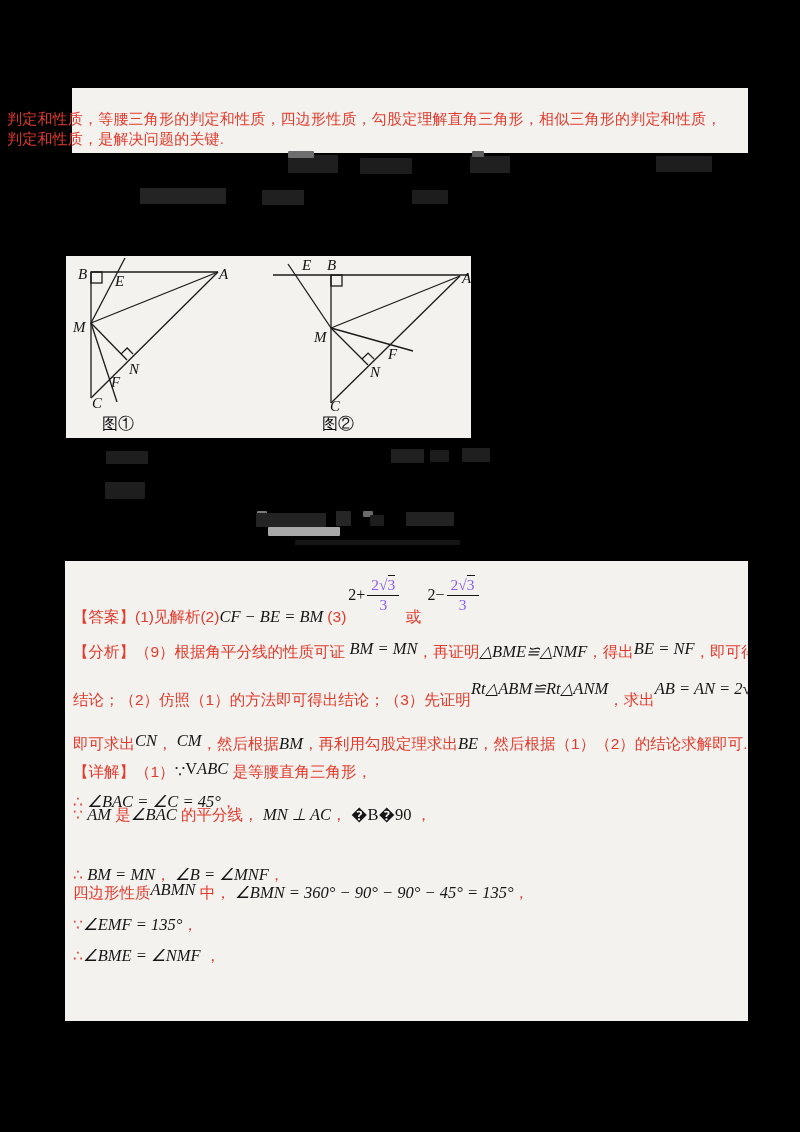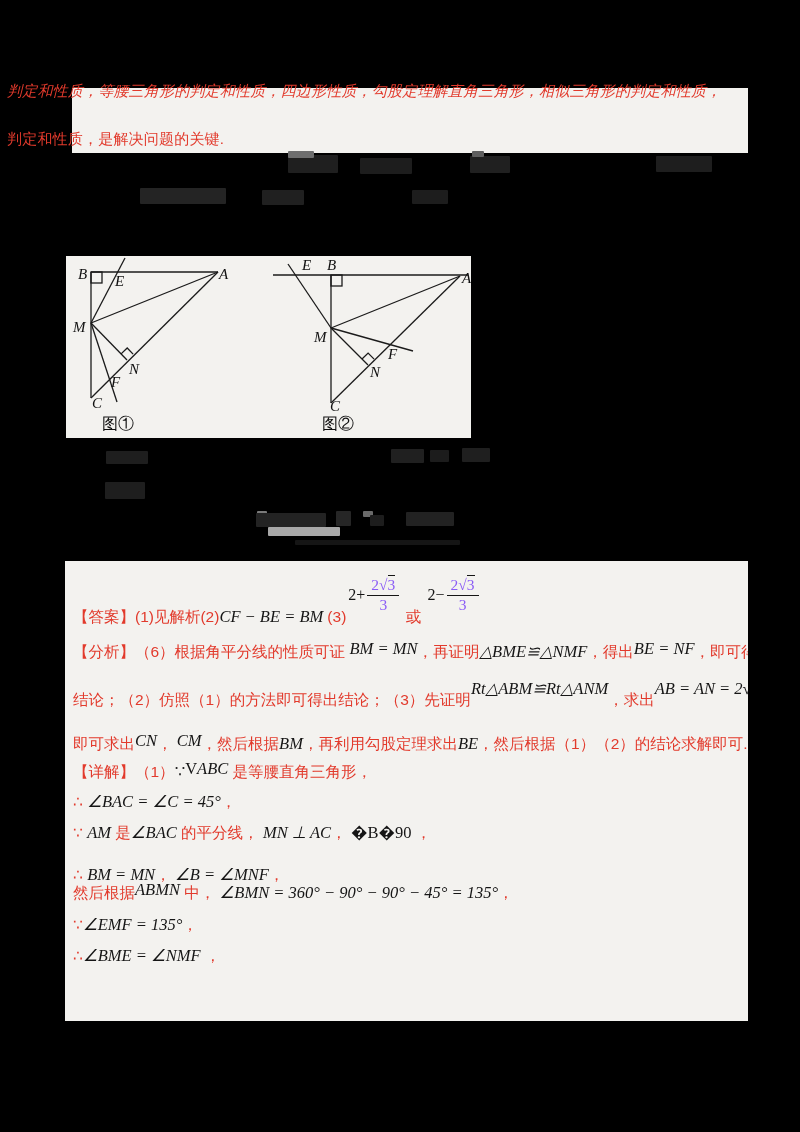--- a/index.html
+++ b/index.html
@@ -3,21 +3,21 @@
 <meta charset="utf-8">
 <style>
   html,body{margin:0;padding:0;background:#000;}
   .stage{position:relative;width:800px;height:1132px;background:#000;overflow:hidden;
          font-family:"Liberation Sans",sans-serif;}
   .panel{position:absolute;background:#f3f2ef;overflow:hidden;}
   
   .note-box{left:72px;top:88px;width:676px;height:65px;padding:0;}
   .note-line{position:absolute;left:7px;white-space:nowrap;color:#e23a2c;
              font-size:15px;letter-spacing:.2px;}
-  .note-line.l1{top:82px;font-style:italic;} .note-line.l2{top:130px;}
+  .note-line.l1{top:110px;} .note-line.l2{top:130px;}
   .note-line{position:absolute;}
   
   .fig-panel{left:66px;top:256px;width:405px;height:182px;}
   .fig-panel svg{display:block;}
   .fig-line{stroke:#1b1b1b;stroke-width:1.3;fill:none;}
   .fig-label{font-family:"Liberation Serif",serif;font-style:italic;font-size:15px;fill:#101010;}
   .fig-caption{font-family:"Liberation Sans",sans-serif;font-size:16px;fill:#101010;font-style:normal;}
   
   .sol-panel{left:65px;top:561px;width:683px;height:460px;}
   .sline{position:absolute;left:8px;white-space:nowrap;line-height:22px;}
@@ -122,25 +122,25 @@
             <span class="num">2√<span class="rad">3</span></span>
             <span class="den">3</span>
           </span>
         </span><span class="t-red"> 或 </span><span class="fx">
           <span class="fx-pre">2−</span>
           <span class="frac">
             <span class="num">2√<span class="rad">3</span></span>
             <span class="den">3</span>
           </span>
         </span></div>
-    <div class="sline" style="top:80px"><span class="t-red">【分析】（6）根据角平分线的性质可证 </span><span class="t-math up0">BM = MN</span><span class="t-red">，再证明</span><span class="t-math">△BME≌△NMF</span><span class="t-red">，得出</span><span class="t-math up0">BE = NF</span><span class="t-red">，即可得出</span></div>
+    <div class="sline" style="top:80px"><span class="t-red">【分析】（9）根据角平分线的性质可证 </span><span class="t-math up0">BM = MN</span><span class="t-red">，再证明</span><span class="t-math">△BME≌△NMF</span><span class="t-red">，得出</span><span class="t-math up0">BE = NF</span><span class="t-red">，即可得出</span></div>
     <div class="sline" style="top:128px"><span class="t-red">结论；（2）仿照（1）的方法即可得出结论；（3）先证明</span><span class="t-math up2">Rt△ABM≌Rt△ANM</span><span class="t-red">，求出</span><span class="t-math up2">AB = AN = 2√2 + 2</span></div>
     <div class="sline" style="top:172px"><span class="t-red">即可求出</span><span class="t-math up0">CN</span><span class="t-red">， </span><span class="t-math up0">CM</span><span class="t-red">，然后根据</span><span class="t-math">BM</span><span class="t-red">，再利用勾股定理求出</span><span class="t-math">BE</span><span class="t-red">，然后根据（1）（2）的结论求解即可.</span></div>
     <div class="sline" style="top:200px"><span class="t-red">【详解】（1）</span><span class="t-mathu dark">∵</span><span class="t-mathu up0">V</span><span class="t-math up0">ABC</span><span class="t-red"> 是等腰直角三角形，</span></div>
     <div class="sline" style="top:230px"><span class="t-red">∴ </span><span class="t-math">∠BAC = ∠C = 45°</span><span class="t-red">，</span></div>
-    <div class="sline" style="top:261px"><span class="t-red">∵ </span><span class="t-math">AM</span><span class="t-red"> 是</span><span class="t-math">∠BAC</span><span class="t-red"> 的平分线， </span><span class="t-math">MN ⊥ AC</span><span class="t-red">， </span><span class="t-mathu">�B�90</span><span class="t-red"> ，</span></div>
+    <div class="sline" style="top:243px"><span class="t-red">∵ </span><span class="t-math">AM</span><span class="t-red"> 是</span><span class="t-math">∠BAC</span><span class="t-red"> 的平分线， </span><span class="t-math">MN ⊥ AC</span><span class="t-red">， </span><span class="t-mathu">�B�90</span><span class="t-red"> ，</span></div>
     <div class="sline" style="top:303px"><span class="t-red">∴ </span><span class="t-math">BM = MN</span><span class="t-red">， </span><span class="t-math">∠B = ∠MNF</span><span class="t-red">，</span></div>
-    <div class="sline" style="top:321px"><span class="t-red">然后根据</span><span class="t-math up0">ABMN</span><span class="t-red"> 中， </span><span class="t-math">∠BMN = 360° − 90° − 90° − 45° = 135°</span><span class="t-red">，</span></div>
+    <div class="sline" style="top:321px"><span class="t-red">四边形性质</span><span class="t-math up0">ABMN</span><span class="t-red"> 中， </span><span class="t-math">∠BMN = 360° − 90° − 90° − 45° = 135°</span><span class="t-red">，</span></div>
     <div class="sline" style="top:353px"><span class="t-red">∵</span><span class="t-math">∠EMF = 135°</span><span class="t-red">，</span></div>
     <div class="sline" style="top:384px"><span class="t-red">∴</span><span class="t-math">∠BME = ∠NMF</span><span class="t-red"> ，</span></div>
   </div>
 
 </div>
 
 </body></html>

